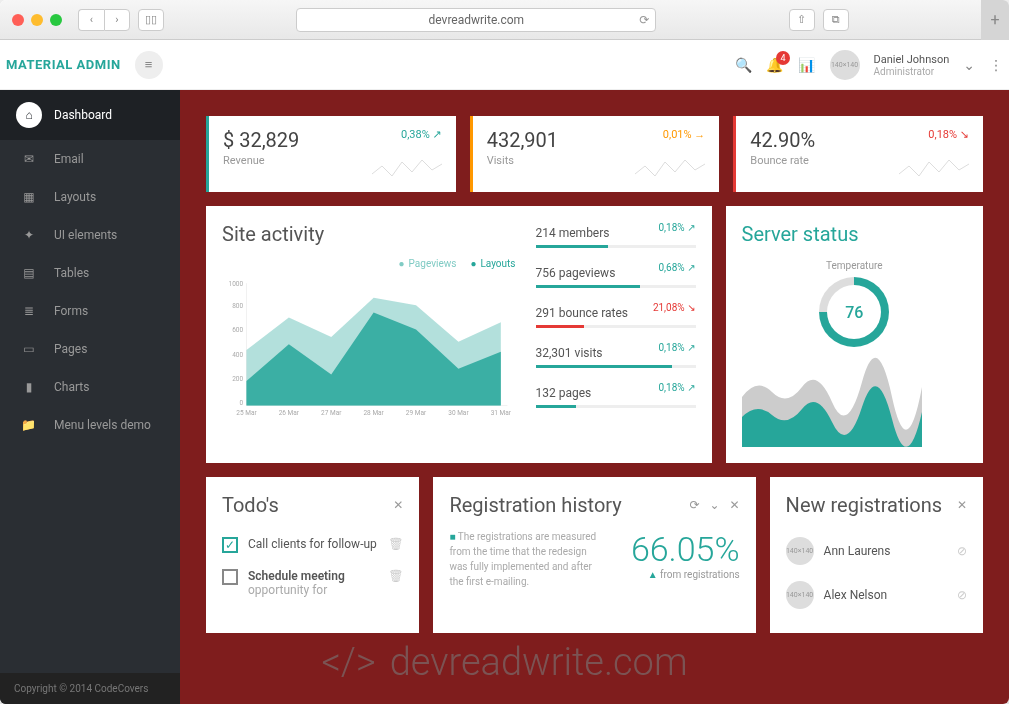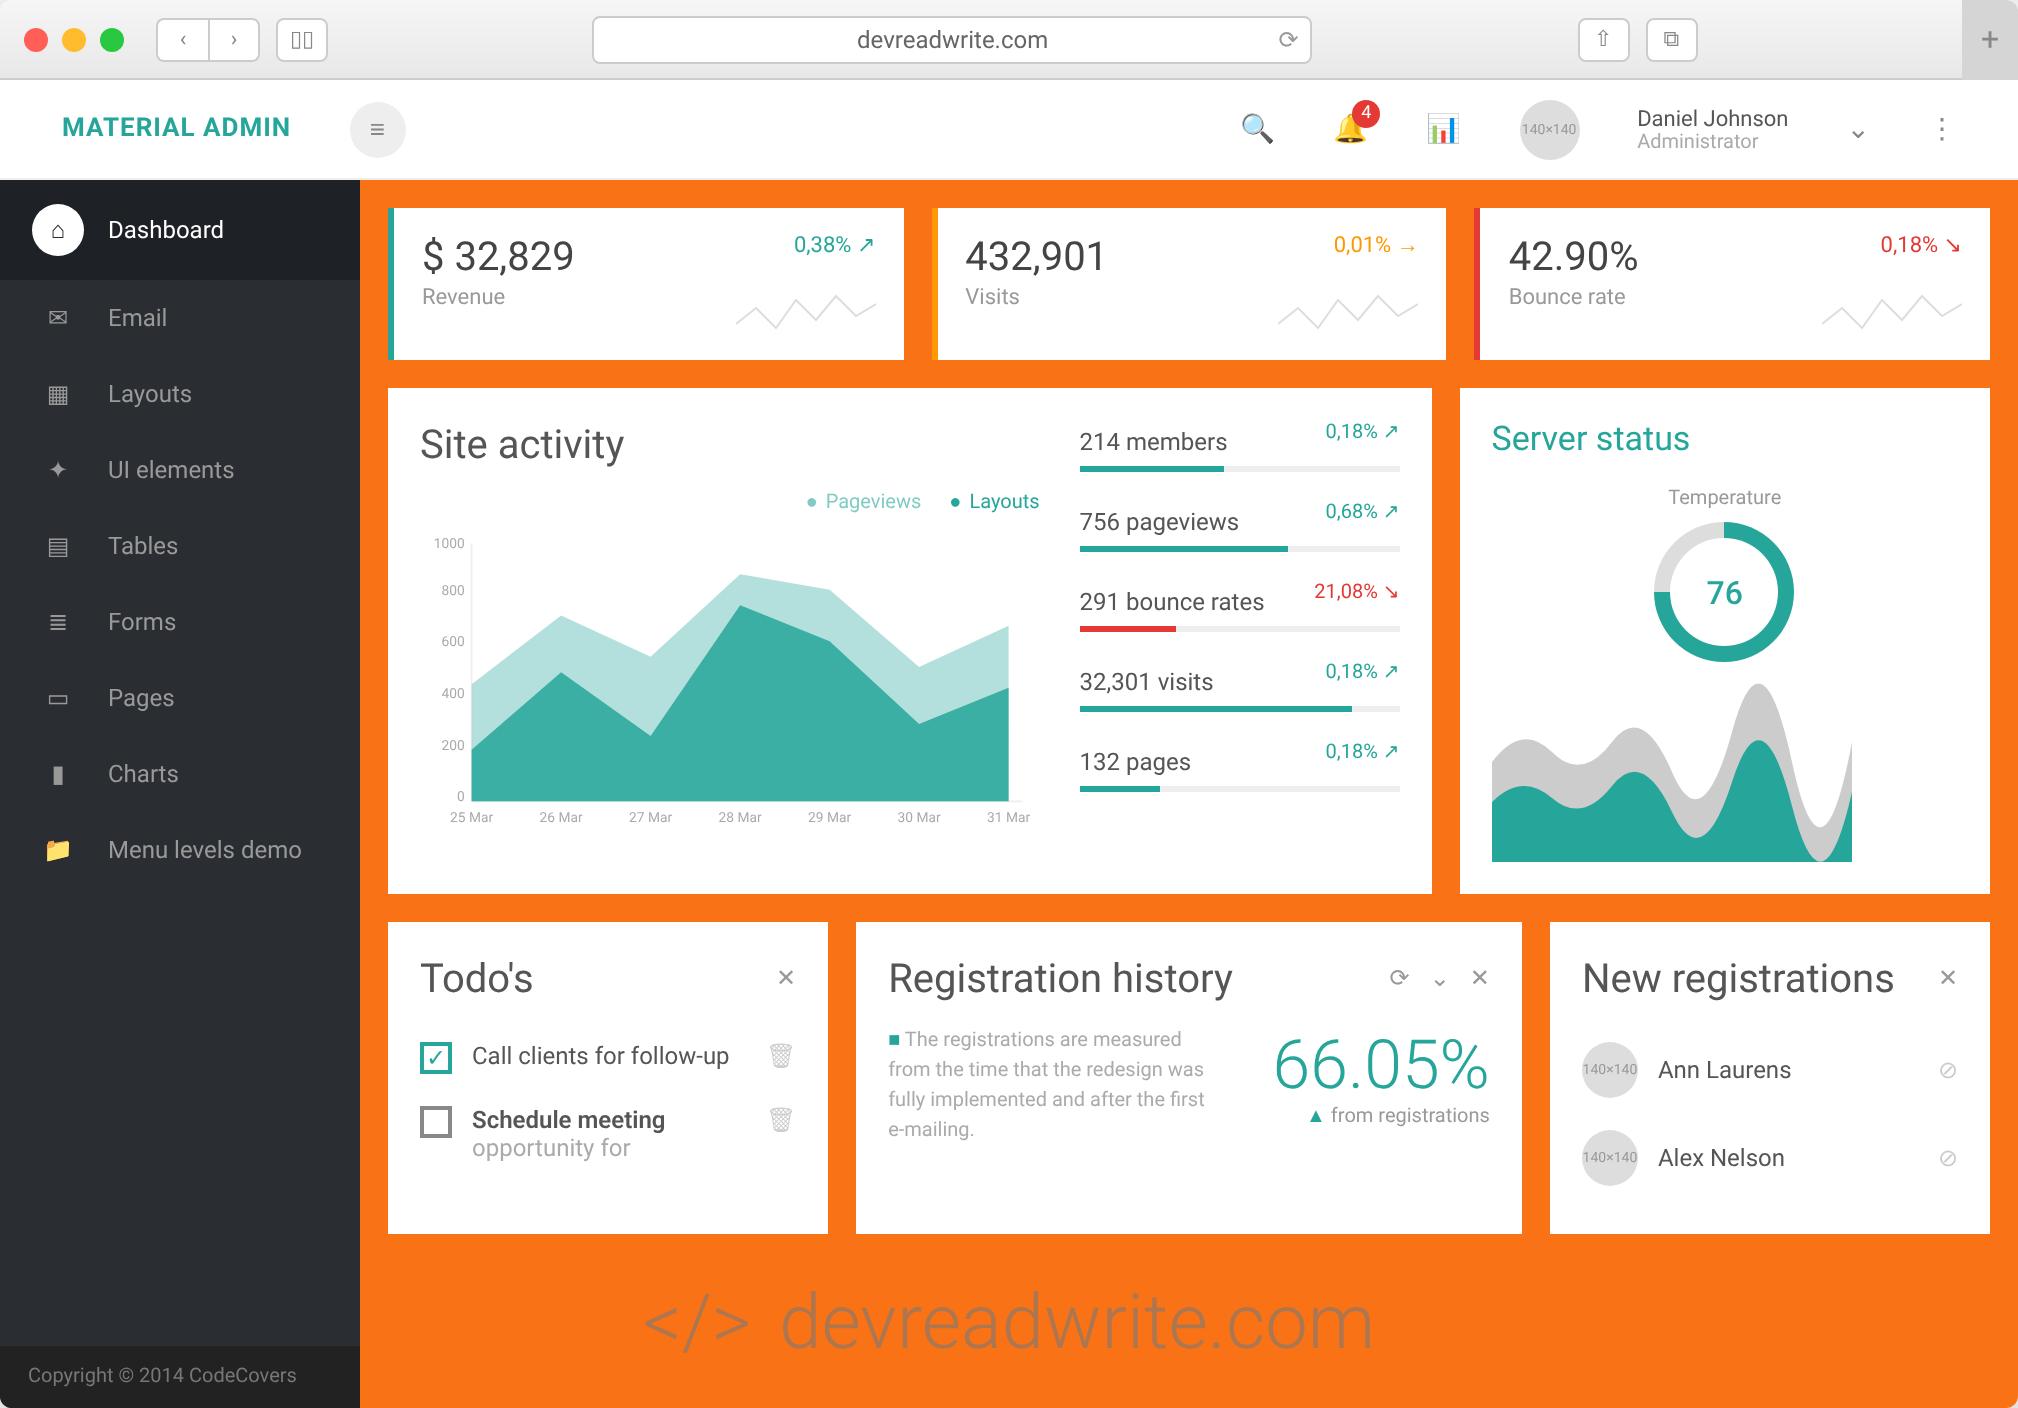--- a/index.html
+++ b/index.html
@@ -12,39 +12,39 @@
 .nav-btn{width:26px;height:22px;border:1px solid #ccc;border-radius:4px;background:#fff;display:flex;align-items:center;justify-content:center;color:#888;font-size:11px}
 .nav-group{display:flex;gap:0}
 .nav-group .nav-btn:first-child{border-radius:4px 0 0 4px;border-right:0}
 .nav-group .nav-btn:last-child{border-radius:0 4px 4px 0}
 .url-bar{flex:1;max-width:360px;height:24px;background:#fff;border:1px solid #ccc;border-radius:4px;margin:0 auto;display:flex;align-items:center;justify-content:center;font-size:12px;color:#666;position:relative}
 .reload{position:absolute;right:6px;color:#999}
 .browser-right{display:flex;gap:8px}
 .tab-add{width:28px;height:40px;background:#d5d5d5;display:flex;align-items:center;justify-content:center;color:#888;margin-left:auto;margin-right:-12px}
 
 .app{flex:1;display:flex;flex-direction:column;overflow:hidden;position:relative}
-.topbar{height:50px;background:#fff;border-bottom:1px solid #eee;display:flex;align-items:center;padding:0 31px;gap:29px}
+.topbar{height:50px;background:#fff;border-bottom:1px solid #eee;display:flex;align-items:center;padding:0 6px;gap:14px}
 .brand{color:#26a69a;font-weight:700;font-size:13px;letter-spacing:0.5px}
 .hamburger{width:28px;height:28px;border-radius:50%;background:#eee;display:flex;align-items:center;justify-content:center;color:#888;font-size:13px}
 .topbar-spacer{flex:1}
 .top-icon{color:#888;font-size:14px;position:relative;cursor:pointer}
 .badge{position:absolute;top:-6px;right:-6px;background:#e53935;color:#fff;border-radius:50%;width:14px;height:14px;font-size:9px;display:flex;align-items:center;justify-content:center}
 .avatar{width:30px;height:30px;border-radius:50%;background:#ddd;display:flex;align-items:center;justify-content:center;font-size:7px;color:#999}
 .user-info{display:flex;flex-direction:column;font-size:11px}
 .user-name{color:#555}.user-role{color:#aaa;font-size:10px}
 
 .main{flex:1;display:flex;overflow:hidden}
 .sidebar{width:180px;background:#2a2e33;color:#bbb;display:flex;flex-direction:column;font-size:12px}
 .side-item{display:flex;align-items:center;gap:12px;padding:12px 16px;cursor:pointer;color:#999}
 .side-item.active{background:#1e2125;color:#fff}
 .side-item.active .side-icon-wrap{width:26px;height:26px;background:#fff;border-radius:50%;display:flex;align-items:center;justify-content:center;color:#2a2e33}
 .side-icon-wrap{width:26px;display:flex;justify-content:center}
 .side-footer{margin-top:auto;padding:10px 14px;font-size:10px;color:#777;background:#222}
 
-.content{flex:1;background:#f97316;overflow:auto;padding:14px}
+.content{flex:1;background:#7f1d1d;overflow:auto;padding:26px}
 .row{display:flex;gap:14px;margin-bottom:14px}
 .kpi{flex:1;background:#fff;padding:12px 14px;border-left:3px solid;position:relative;min-height:76px}
 .kpi-val{font-size:20px;color:#444;font-weight:400}
 .kpi-label{font-size:11px;color:#999;margin-top:2px}
 .kpi-pct{position:absolute;top:12px;right:14px;font-size:11px}
 .kpi-spark{position:absolute;right:14px;bottom:10px;width:70px;height:28px}
 .card{background:#fff;padding:16px}
 .card-title{font-size:20px;color:#555;margin-bottom:12px}
 .card-head{display:flex;justify-content:space-between;align-items:center;margin-bottom:12px}
 .card-actions{display:flex;gap:10px;color:#999;font-size:12px}
@@ -54,21 +54,21 @@
 .legend{display:flex;gap:14px;justify-content:flex-end;font-size:10px;color:#888;margin-bottom:6px}
 .legend span::before{content:"●";margin-right:4px}
 .stats-col{width:160px}
 .stat-row{margin-bottom:14px}
 .stat-label{font-size:12px;color:#555}
 .stat-pct{float:right;font-size:10px}
 .stat-bar{height:3px;background:#eee;margin-top:4px;position:relative}
 .stat-bar::after{content:"";position:absolute;left:0;top:0;bottom:0}
 
 .server{flex:1}
-.server-title{color:#26a69a;font-size:17px;margin-bottom:14px}
+.server-title{color:#26a69a;font-size:20px;margin-bottom:14px}
 .gauge-wrap{text-align:center}
 .gauge-label{font-size:10px;color:#999}
 .gauge{width:70px;height:70px;margin:6px auto;border-radius:50%;background:conic-gradient(#26a69a 0 270deg,#ddd 270deg 360deg);display:flex;align-items:center;justify-content:center;position:relative}
 .gauge::before{content:"";position:absolute;width:54px;height:54px;background:#fff;border-radius:50%}
 .gauge-val{position:relative;color:#26a69a;font-size:16px;font-weight:500}
 .server-chart{height:90px;margin-top:10px}
 
 .todo-item{display:flex;align-items:flex-start;gap:10px;padding:8px 0;font-size:12px;color:#555}
 .todo-check{width:16px;height:16px;border:2px solid #888;flex-shrink:0}
 .todo-check.done{border-color:#26a69a;color:#26a69a;display:flex;align-items:center;justify-content:center}

